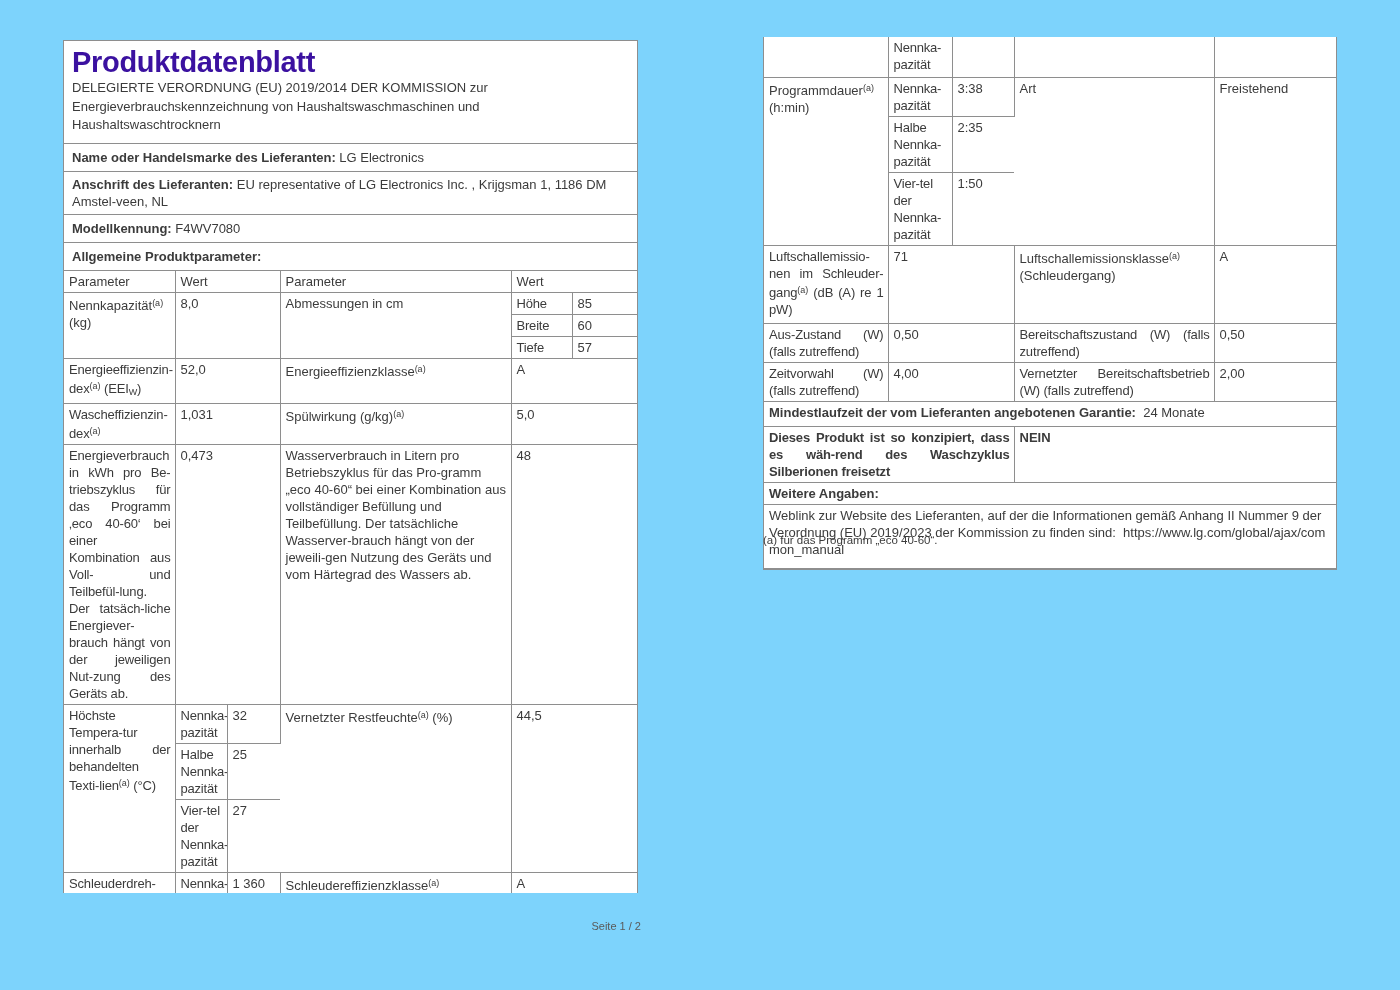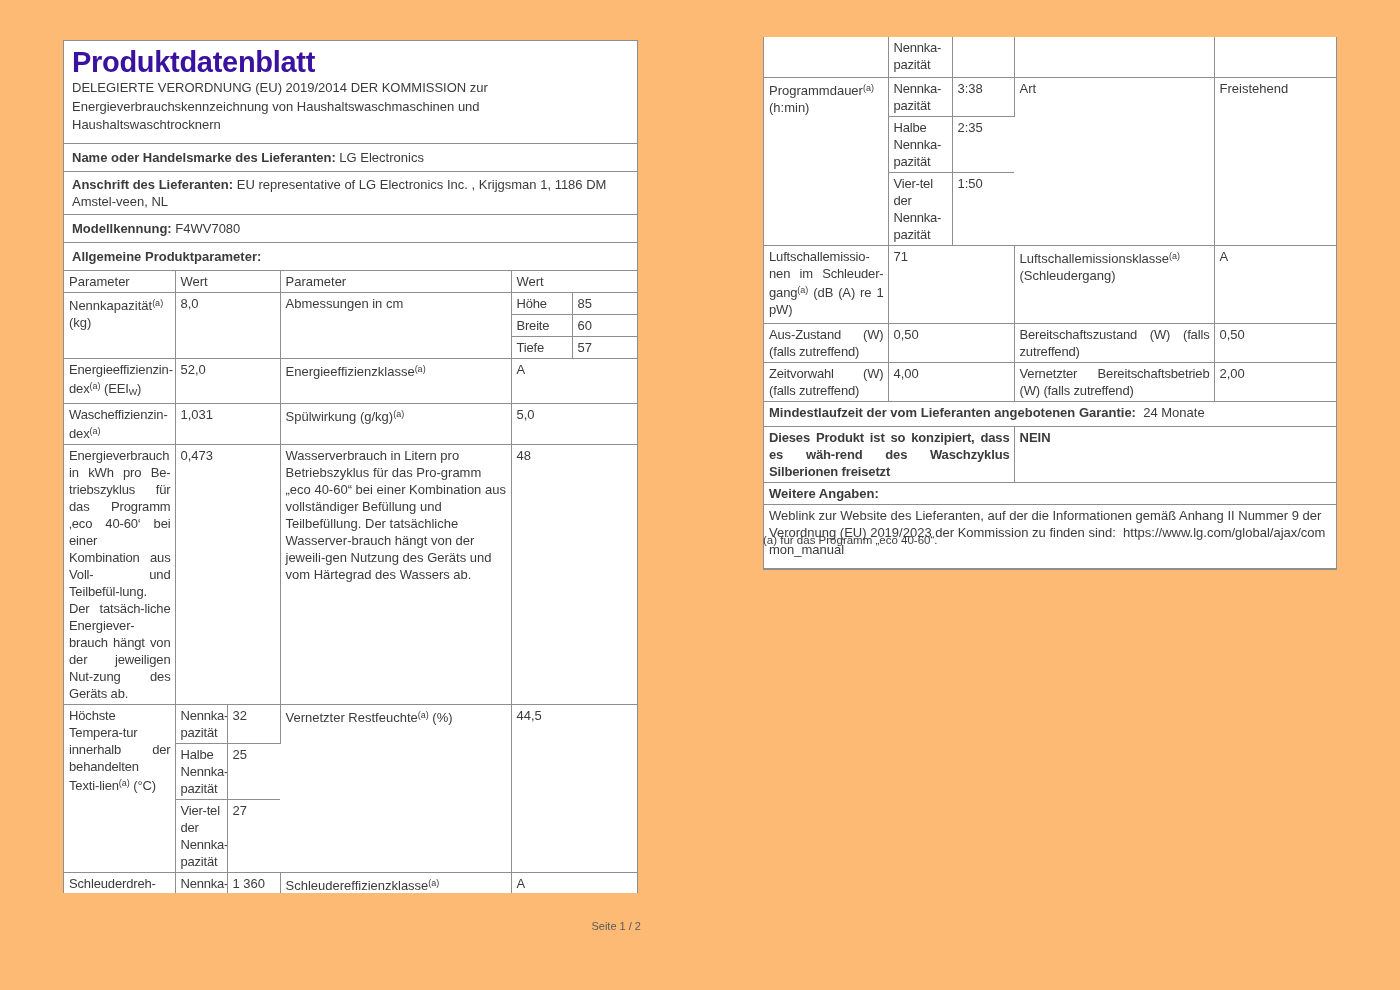--- a/index.html
+++ b/index.html
@@ -1,16 +1,16 @@
 <!DOCTYPE html>
 <html><head>
 <meta charset="utf-8">
 <style>
   html,body{margin:0;padding:0;background:#ffffff;}
-  #screen{position:relative;width:1400px;height:990px;background:#fdba74;overflow:hidden;
+  #screen{position:relative;width:1400px;height:990px;background:#7dd3fc;overflow:hidden;
           font-family:"Liberation Sans",sans-serif;color:#3b3b3b;}
   
   .sheet1{position:absolute;left:63px;top:40px;width:575px;height:853px;overflow:hidden;
           border:1px solid #8e8e8e;border-bottom:none;box-sizing:border-box;background:#fff;}
   .titleblock{border-bottom:1px solid #8e8e8e;padding:5px 8px 8px 8px;}
   .doc-title{font-size:29px;font-weight:700;color:#3b11a0;line-height:33px;letter-spacing:-0.3px;}
   .reg{font-size:13px;line-height:18.5px;}
   .secrow{border-bottom:1px solid #8e8e8e;padding:5px 8px;font-size:13px;line-height:17px;}
   .secrow.two{padding:4px 8px;}
   .b{font-weight:700;}

